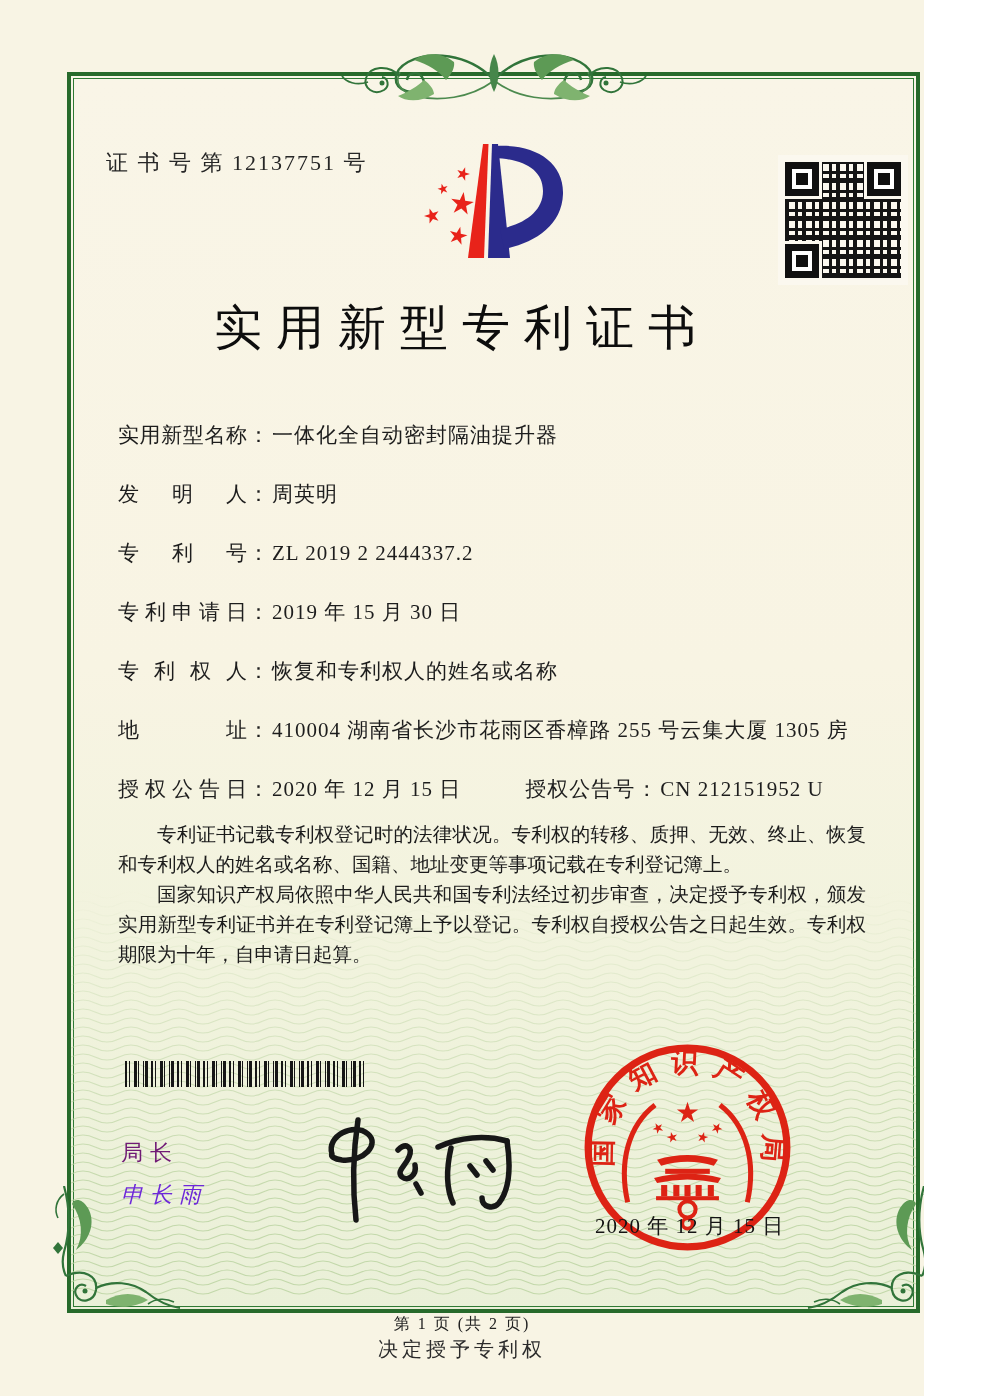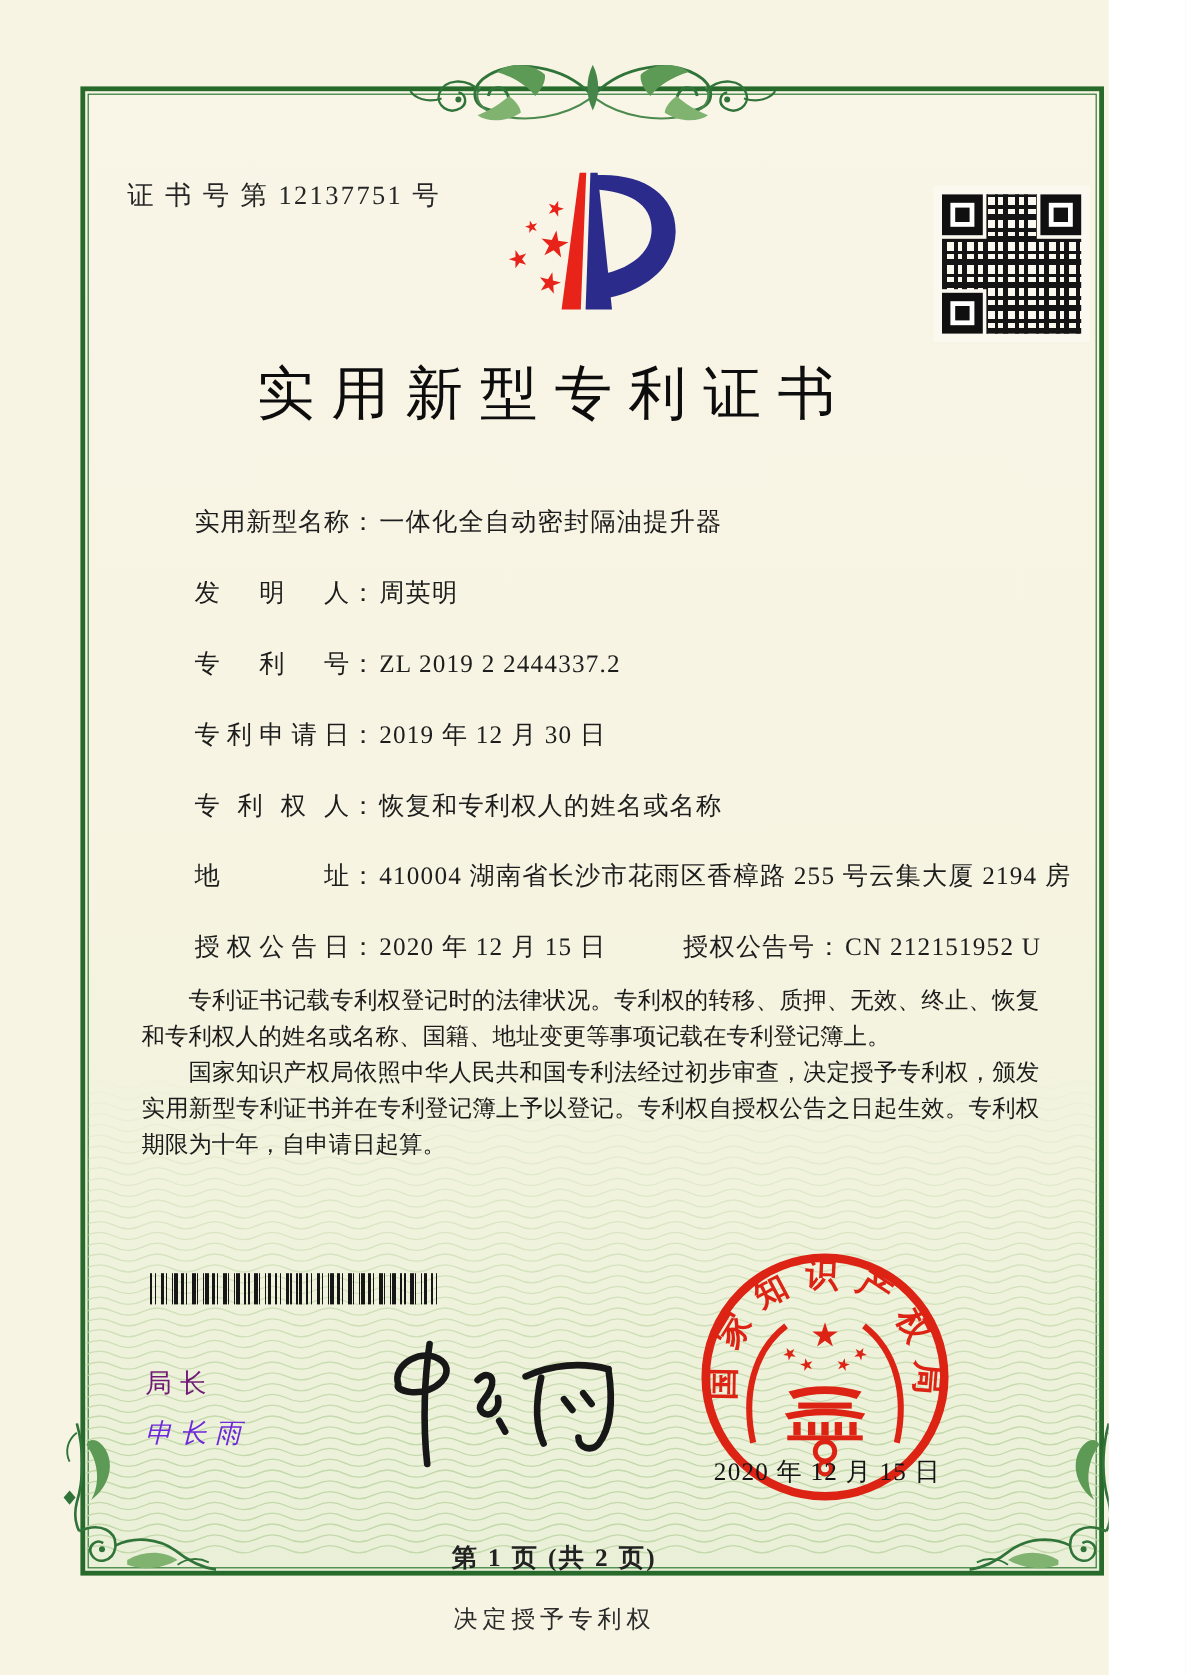--- a/index.html
+++ b/index.html
@@ -23,21 +23,21 @@
     -webkit-mask-image:linear-gradient(180deg,transparent 0%,rgba(0,0,0,.55) 35%,#000 75%);
     mask-image:linear-gradient(180deg,transparent 0%,rgba(0,0,0,.55) 35%,#000 75%);
   }
   .guilloche-wrap svg{display:block;}
   
   .cert-no{position:absolute; left:106px; top:148px; font-size:22px; letter-spacing:2px; color:#262626;}
   .title{
     position:absolute; left:0; right:0; top:296px; text-align:center;
     font-size:48px; font-weight:400; letter-spacing:14px; color:#0d0d0d; white-space:nowrap;
   }
-  .fields{position:absolute; left:118px; top:421px; width:780px; font-size:21px; color:#1d1d1d;margin-left:44px;}
+  .fields{position:absolute; left:118px; top:421px; width:780px; font-size:21px; color:#1d1d1d;}
   .frow{height:59px; white-space:nowrap;}
   .flabel{display:inline-block; width:129px; text-align:justify; text-align-last:justify; vertical-align:bottom;}
   .fcolon{display:inline-block; margin:0 3px 0 1px;}
   .fvalue{letter-spacing:1px;}
   .fpair2{margin-left:64px;}
   .flabel2{letter-spacing:1px;}
   .paras{
     position:absolute; left:118px; top:820px; width:748px;
     font-size:19.5px; line-height:30px; text-align:justify; color:#1b1b1b;
   }
@@ -61,21 +61,21 @@
       #161616 9px 12px, transparent 12px 13px,
       #161616 13px 14px, transparent 14px 18px,
       #161616 18px 19px, transparent 19px 20px,
       #161616 20px 23px, transparent 23px 26px);
   }
   .director-title{position:absolute; left:121px; top:1138px; font-size:22px; letter-spacing:7px; color:#701a75;}
   .director-name{position:absolute; left:121px; top:1180px; font-size:22px; letter-spacing:7px; color:#6d28d9;font-style:italic;}
   .signature{position:absolute; left:270px; top:1114px; width:255px; height:110px;}
   .seal{position:absolute; left:580px; top:1040px; width:215px; height:215px;}
   .seal-date{position:absolute; left:592px; top:1212px; width:195px; text-align:center; font-size:21px; letter-spacing:1px; color:#141414;}
-  .page-no{position:absolute; left:0; right:0; top:1284px; text-align:center; font-size:21px; letter-spacing:2px; color:#222;font-weight:bold;}
+  .page-no{position:absolute; left:0; right:0; top:1314px; text-align:center; font-size:16px; letter-spacing:2px; color:#222;}
   .back-note{position:absolute; left:0; right:0; top:1336px; text-align:center; font-size:20px; letter-spacing:4px; color:#2b2b2b;}
   .flourish-top{position:absolute; left:334px; top:46px; width:320px; height:64px;}
   .corner-bl{position:absolute; left:50px; top:1186px; width:132px; height:142px;}
   .corner-br{position:absolute; left:806px; top:1186px; width:132px; height:142px; transform:scaleX(-1);}
 </style>
 </head>
 <body>
 
 <div id="page">
 
@@ -185,27 +185,27 @@
     <div class="frow">
       <span class="flabel">实用新型名称</span><span class="fcolon">：</span><span class="fvalue">一体化全自动密封隔油提升器</span>
     </div>
     <div class="frow">
       <span class="flabel">发明人</span><span class="fcolon">：</span><span class="fvalue">周英明</span>
     </div>
     <div class="frow">
       <span class="flabel">专利号</span><span class="fcolon">：</span><span class="fvalue">ZL 2019 2 2444337.2</span>
     </div>
     <div class="frow">
-      <span class="flabel">专利申请日</span><span class="fcolon">：</span><span class="fvalue">2019 年 12 月 30 日</span>
+      <span class="flabel">专利申请日</span><span class="fcolon">：</span><span class="fvalue">2019 年 15 月 30 日</span>
     </div>
     <div class="frow">
       <span class="flabel">专利权人</span><span class="fcolon">：</span><span class="fvalue">恢复和专利权人的姓名或名称</span>
     </div>
     <div class="frow">
-      <span class="flabel">地址</span><span class="fcolon">：</span><span class="fvalue">410004 湖南省长沙市花雨区香樟路 255 号云集大厦 2194 房</span>
+      <span class="flabel">地址</span><span class="fcolon">：</span><span class="fvalue">410004 湖南省长沙市花雨区香樟路 255 号云集大厦 1305 房</span>
     </div>
     <div class="frow">
       <span class="flabel">授权公告日</span><span class="fcolon">：</span><span class="fvalue">2020 年 12 月 15 日</span><span class="fpair2"><span class="flabel2">授权公告号</span><span class="fcolon">：</span><span class="fvalue">CN 212151952 U</span></span>
     </div>
   </div>
 
   <div class="paras">
     <p>专利证书记载专利权登记时的法律状况。专利权的转移、质押、无效、终止、恢复和专利权人的姓名或名称、国籍、地址变更等事项记载在专利登记簿上。</p>
     <p>国家知识产权局依照中华人民共和国专利法经过初步审查，决定授予专利权，颁发实用新型专利证书并在专利登记簿上予以登记。专利权自授权公告之日起生效。专利权期限为十年，自申请日起算。</p>
   </div>

